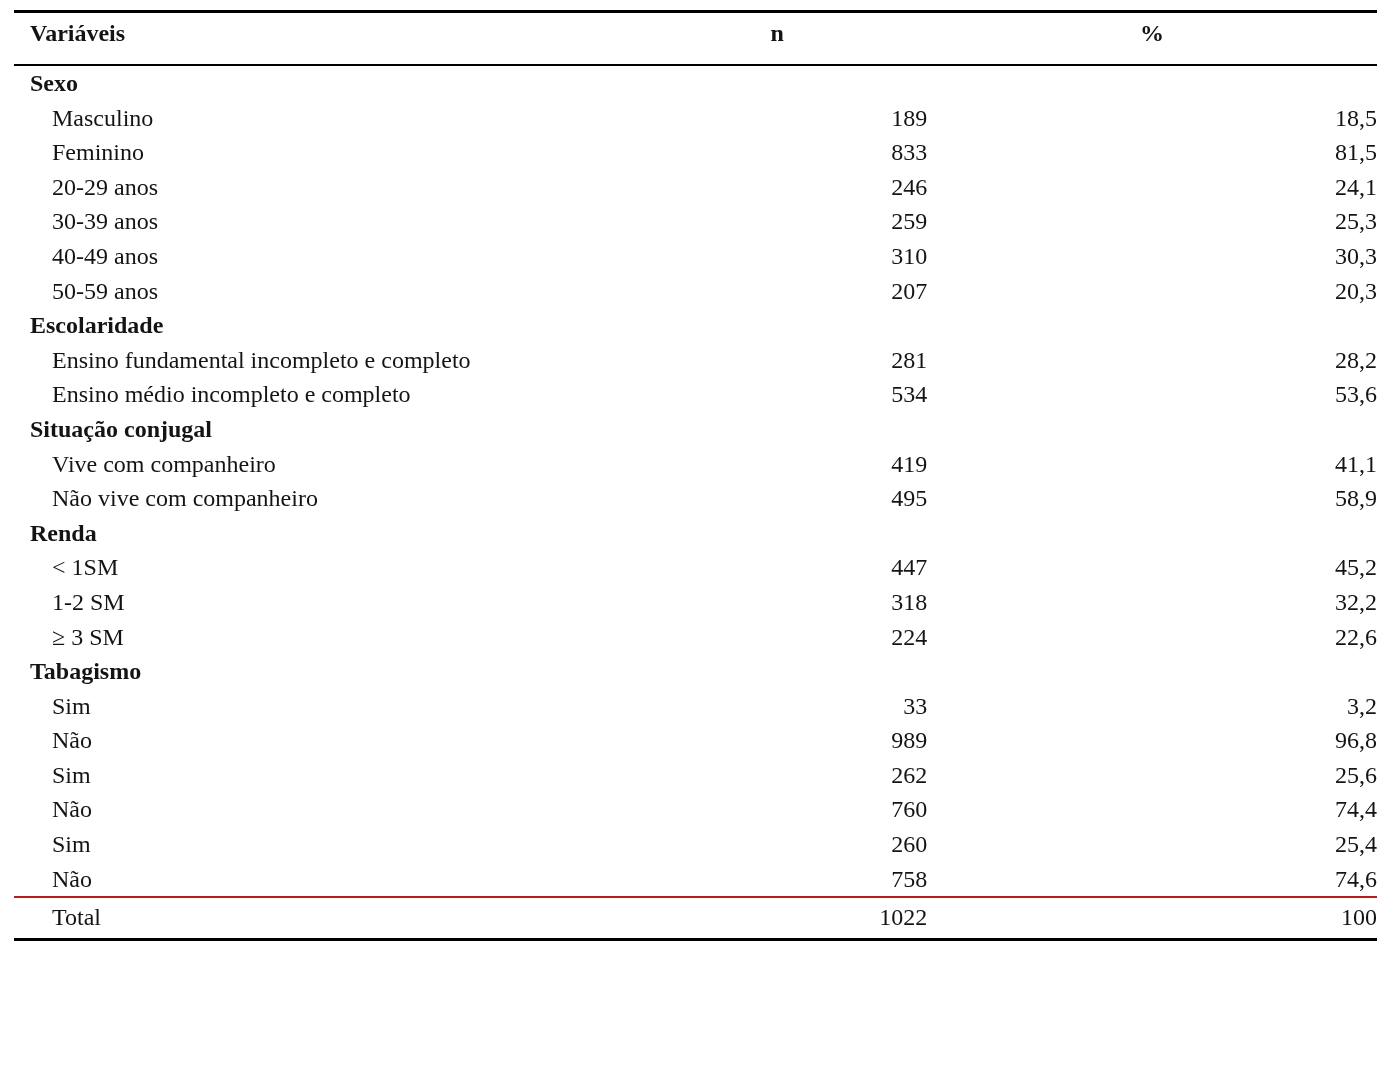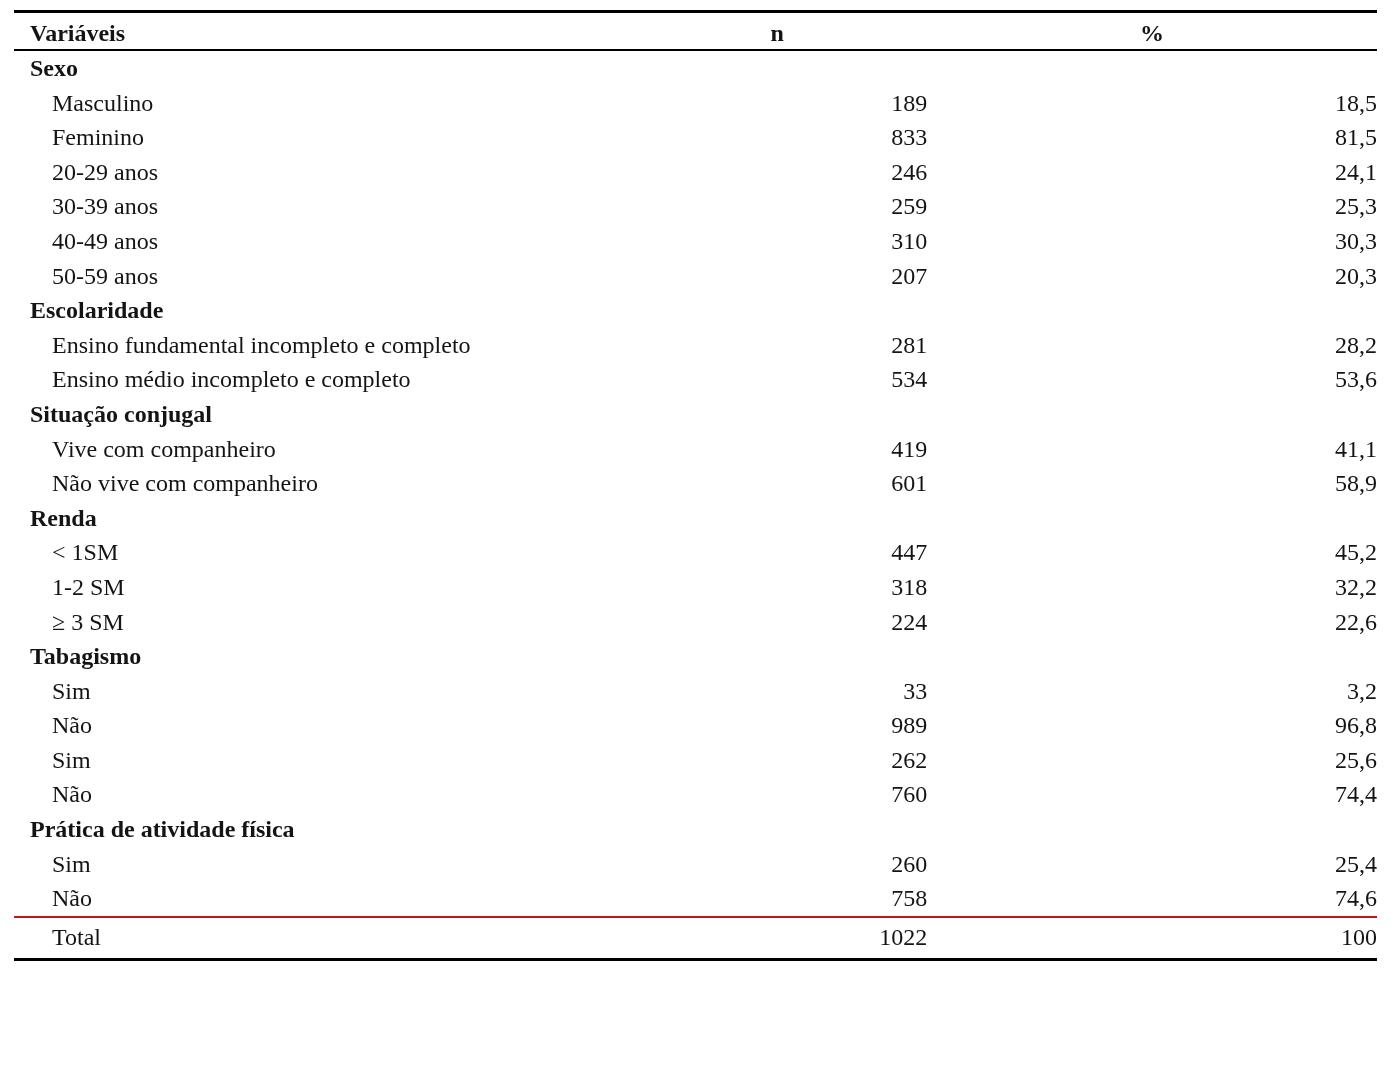--- a/index.html
+++ b/index.html
@@ -23,21 +23,21 @@
     border-top: 3px solid #000;
     font-size: 24px;
     table-layout: fixed;
   }
   col.c-var { width: 45%; }
   col.c-n   { width: 22%; }
   col.c-pct { width: 33%; }
 
   thead th {
     border-bottom: 2px solid #000;
-    padding: 7px 0 2px 0;
+    padding: 7px 0 17px 0;
     font-weight: bold;
     font-size: 24px;
     vertical-align: bottom;
   }
   thead th.col-var { text-align: left; padding-left: 16px; }
   thead th.num { text-align: center; }
 
   tbody td {
     padding: 4px 0 3px 0;
     line-height: 1.15;
@@ -138,21 +138,21 @@
         <td class="num"></td>
         <td class="num"></td>
       </tr>
       <tr class="item">
         <td class="label">Vive com companheiro</td>
         <td class="num">419</td>
         <td class="num">41,1</td>
       </tr>
       <tr class="item">
         <td class="label">Não vive com companheiro</td>
-        <td class="num">601</td>
+        <td class="num">495</td>
         <td class="num">58,9</td>
       </tr>
 
       <tr class="section">
         <td class="label">Renda</td>
         <td class="num"></td>
         <td class="num"></td>
       </tr>
       <tr class="item">
         <td class="label">&lt; 1SM</td>
@@ -190,25 +190,20 @@
         <td class="label">Sim</td>
         <td class="num">262</td>
         <td class="num">25,6</td>
       </tr>
       <tr class="item">
         <td class="label">Não</td>
         <td class="num">760</td>
         <td class="num">74,4</td>
       </tr>
 
-      <tr class="section">
-        <td class="label">Prática de atividade física</td>
-        <td class="num"></td>
-        <td class="num"></td>
-      </tr>
       <tr class="item">
         <td class="label">Sim</td>
         <td class="num">260</td>
         <td class="num">25,4</td>
       </tr>
       <tr class="item">
         <td class="label">Não</td>
         <td class="num">758</td>
         <td class="num">74,6</td>
       </tr>

